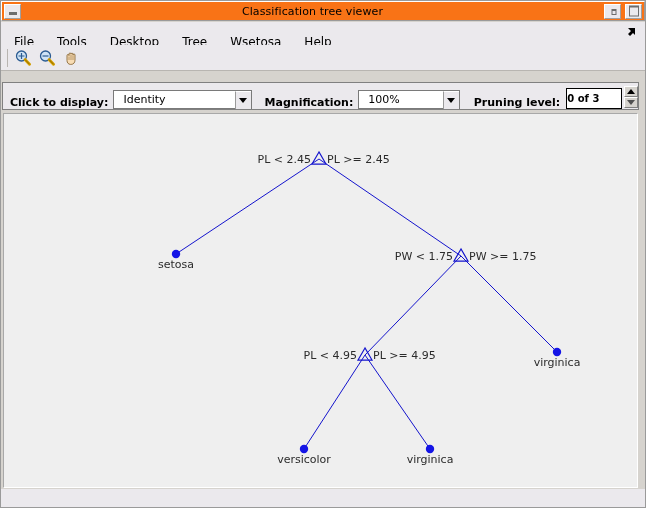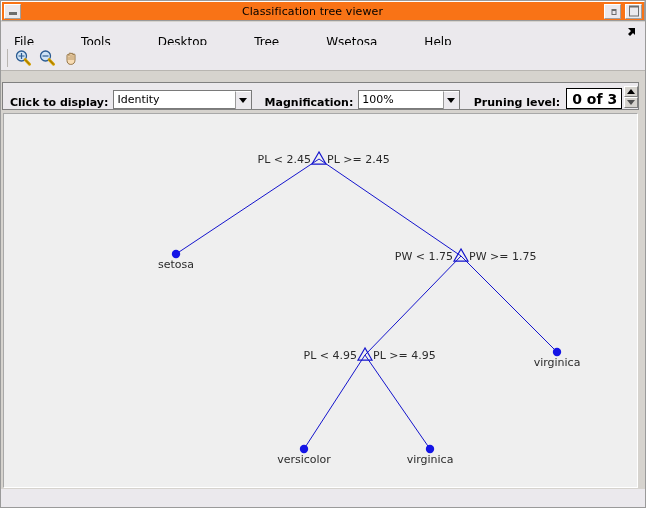--- a/index.html
+++ b/index.html
@@ -83,21 +83,20 @@
   
   #menubar {
     position: absolute;
     left: 1px; top: 22px;
     width: 644px; height: 40px;
     background: #ebe9ed;
     box-sizing: border-box;
     display: flex;
     align-items: center;
     border-bottom: 1px solid #b8b5b1;
-    gap: 24px;
   }
   .menu-item {
     font-size: 12px;
     color: #000000;
     padding: 2px 10px;
     margin-left: 3px;
     cursor: default;
     white-space: nowrap;
   }
   .menu-item .mn { text-decoration: underline; }
@@ -160,21 +159,21 @@
     border: 1px solid #7a7a7a;
     box-sizing: border-box;
     display: flex;
     align-items: center;
     position: relative;
     cursor: default;
   }
   .combo .val {
     font-size: 11px;
     color: #000;
-    padding-left: 3px;
+    padding-left: 9px;
     flex: 1 1 auto;
     white-space: nowrap;
     overflow: hidden;
   }
   .combo .arrowbox {
     width: 15px; height: 17px;
     background: #ebe9ed;
     border-left: 1px solid #9a9a9a;
     border-top: 1px solid #ffffff;
     display: flex;
@@ -194,24 +193,23 @@
   #prune-box {
     width: 62px; height: 21px;
     background: #ffffff;
     border: 1px solid #000000;
     box-sizing: border-box;
     display: flex;
     align-items: center;
     margin-left: 6px;
   }
   #prune-box .val {
-    font-size: 14px;
+    font-size: 10px;
     font-weight: bold;
     color: #000;
-    padding-left: 5px;
   }
   #prune-spinner {
     width: 14px; height: 24px;
     margin-left: 2px;
     display: flex;
     flex-direction: column;
     justify-content: center;
   }
   .spin-btn {
     width: 14px; height: 11px;

